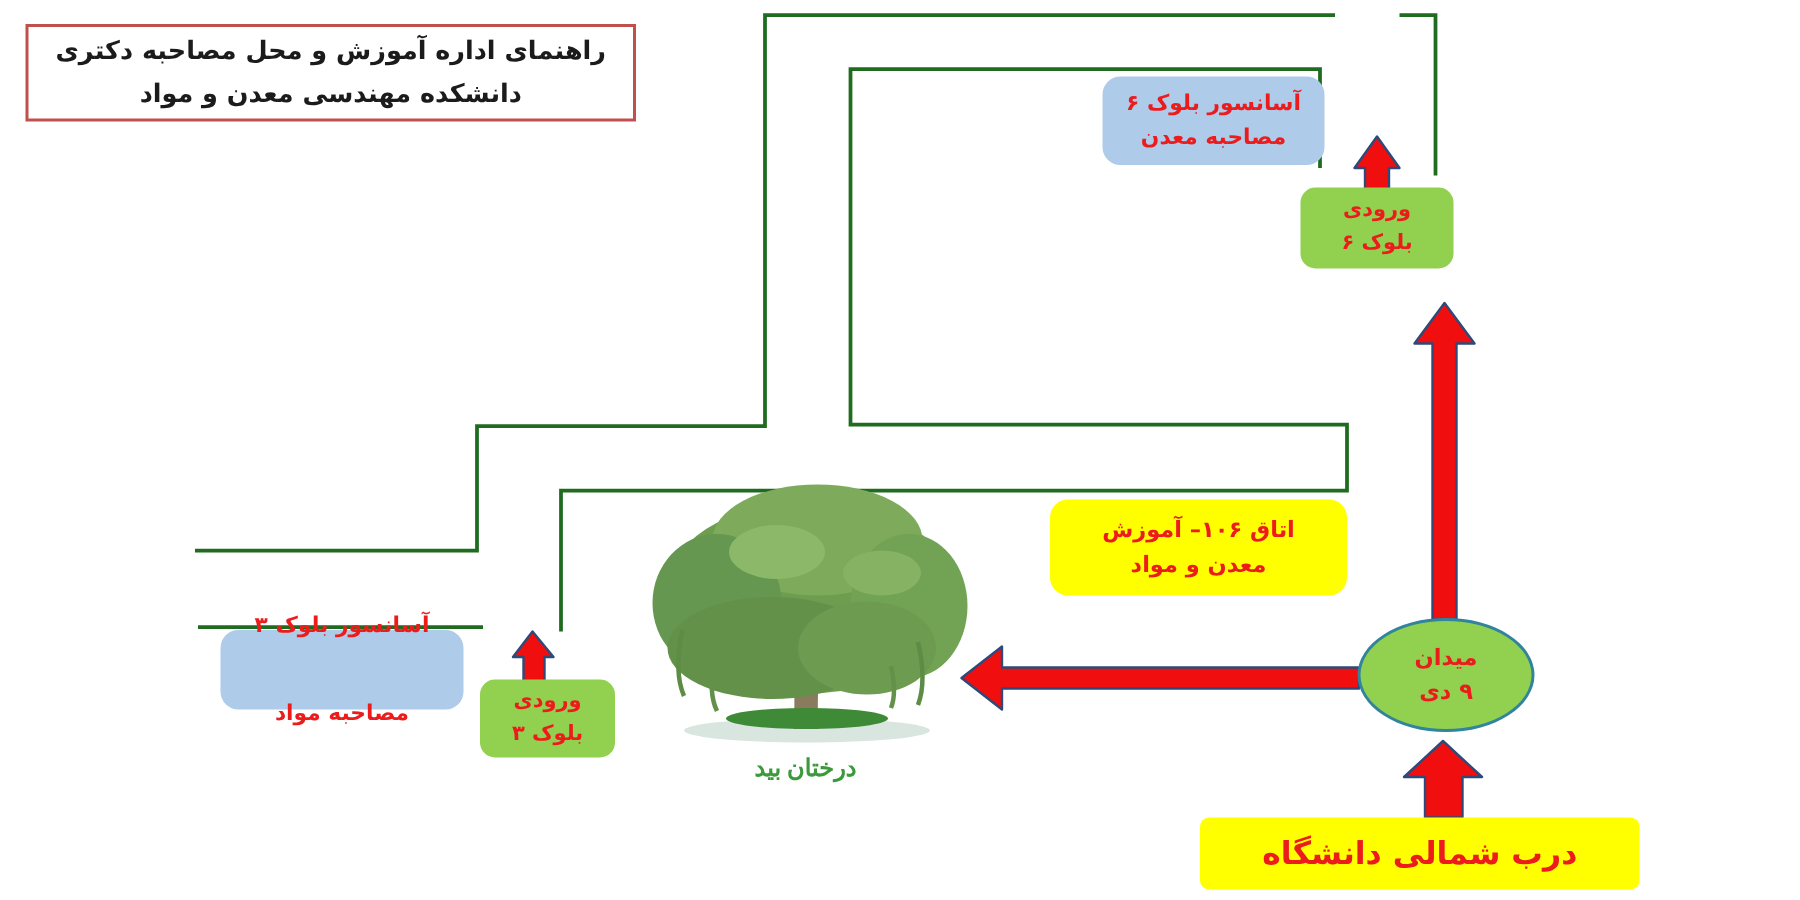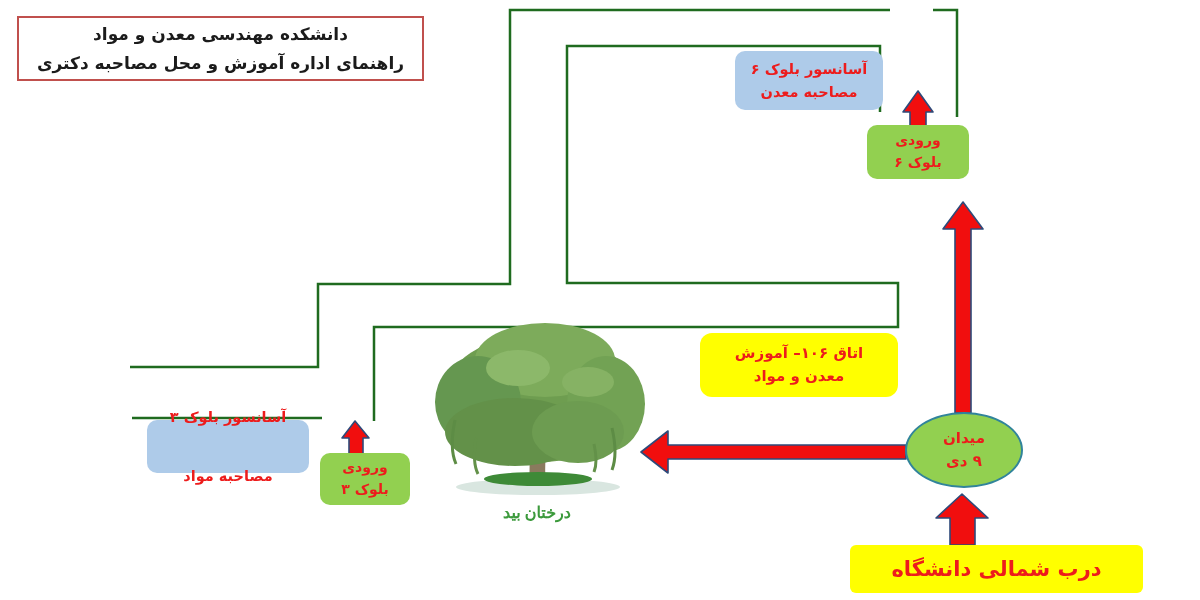--- a/index.html
+++ b/index.html
@@ -7,32 +7,32 @@
     position:relative;width:1200px;height:600px;background:#ffffff;
     font-family:"DejaVu Sans","Liberation Sans",sans-serif;overflow:hidden;
   }
   .layer{position:absolute;left:0;top:0;width:1200px;height:600px;}
   .box{
     position:absolute;display:flex;flex-direction:column;justify-content:center;align-items:center;
     direction:rtl;text-align:center;font-weight:bold;color:#ed1c1c;border-radius:10px;
     line-height:1.55;z-index:3;
   }
   .box span{display:block;white-space:nowrap;}
-  .blue{background:#aecbe9;font-size:14.5px;}
+  .blue{background:#aecbe9;font-size:14.5px;border-radius:12px;}
   .green{background:#92d050;font-size:14px;}
   .yellow{background:#ffff00;font-size:15px;border-radius:12px;}
   .ellipse{background:#92d050;border:2px solid #31849b;border-radius:50%;font-size:15px;}
   .title{
     position:absolute;left:17px;top:16px;width:403px;height:61px;background:#ffffff;
     border:2px solid #c0504d;color:#1b1b1b;font-weight:bold;font-size:17px;line-height:29px;
     display:flex;flex-direction:column;justify-content:center;align-items:center;
     direction:rtl;text-align:center;z-index:3;
   }
   .gate{
-    position:absolute;left:850px;top:545px;width:293px;height:48px;background:#ffff00;
+    position:absolute;left:800px;top:545px;width:293px;height:48px;background:#ffff00;
     color:#ed1c1c;font-weight:bold;font-size:21px;border-radius:6px;
     display:flex;justify-content:center;align-items:center;direction:rtl;z-index:3;
   }
   .caption{
     position:absolute;left:452px;top:498px;width:170px;height:28px;color:#3c9a3c;
     font-weight:bold;font-size:16px;display:flex;justify-content:center;align-items:center;
     direction:rtl;z-index:3;font-family:Liberation Serif, serif;
   }
 </style>
 </head>
@@ -70,22 +70,22 @@
       <ellipse cx="518" cy="368" rx="32" ry="18" fill="#8cb86a"></ellipse>
       <ellipse cx="588" cy="382" rx="26" ry="15" fill="#86b264"></ellipse>
       <path d="M455,420 q-6,28 1,44" stroke="#5d8c45" stroke-width="3" fill="none"></path>
       <path d="M476,438 q-4,24 2,36" stroke="#639149" stroke-width="3" fill="none"></path>
       <path d="M612,428 q6,26 0,42" stroke="#5d8c45" stroke-width="3" fill="none"></path>
       <path d="M594,444 q4,18 0,28" stroke="#639149" stroke-width="3" fill="none"></path>
     </g>
   </svg>
 
   <div class="title">
+    <span>راهنمای اداره آموزش و محل مصاحبه  دکتری</span>
     <span>دانشکده مهندسی معدن و مواد</span>
-    <span>راهنمای اداره آموزش و محل مصاحبه  دکتری</span>
   </div>
 
   <div class="box blue" style="left:735px;top:51px;width:148px;height:59px;">
     <span>آسانسور بلوک ۶</span>
     <span>مصاحبه معدن</span>
   </div>
 
   <div class="box green" style="left:867px;top:125px;width:102px;height:54px;">
     <span>ورودی</span>
     <span>بلوک ۶</span>

